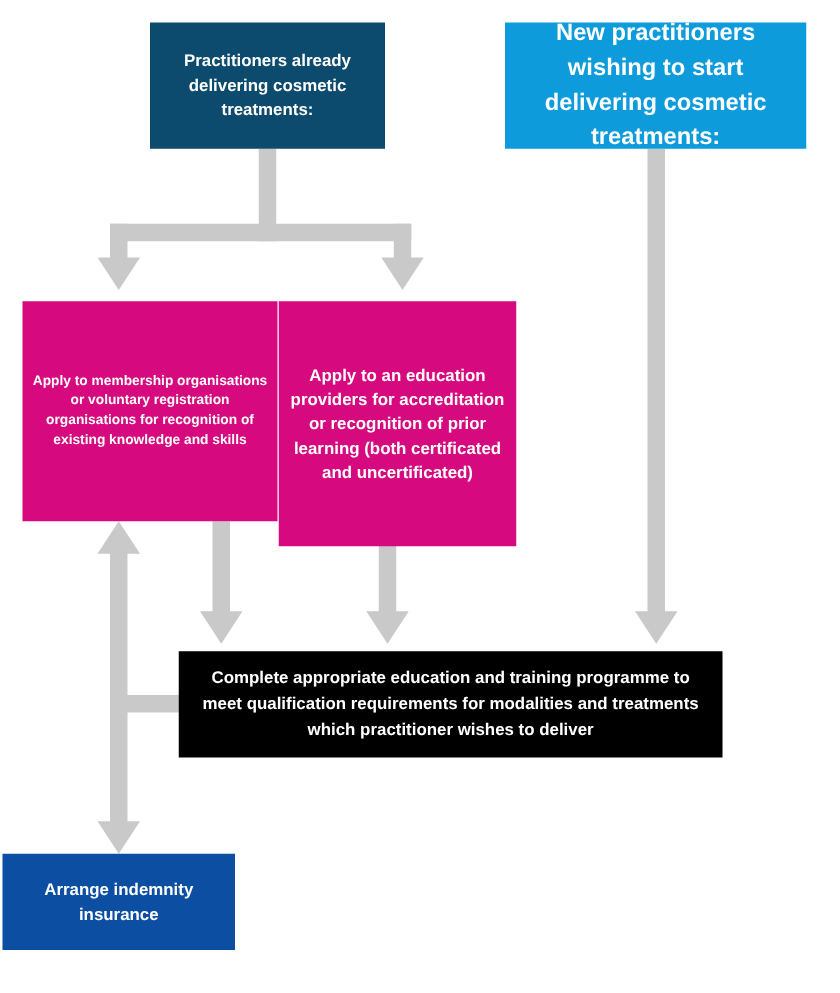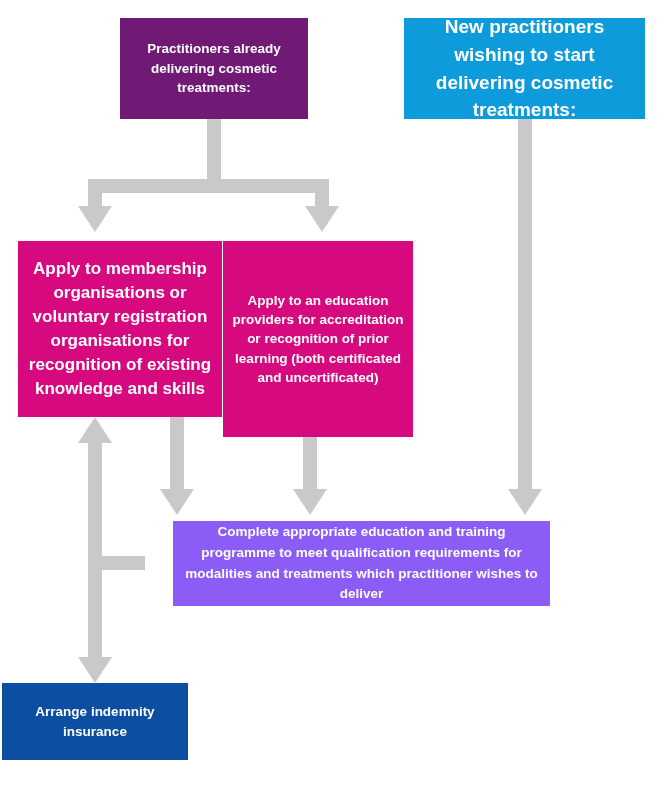--- a/index.html
+++ b/index.html
@@ -37,53 +37,52 @@
     z-index: 5;
   }
   .node .node-text {
     display: block;
     width: 100%;
     white-space: pre-line;
   }
   
   #node-existing-practitioners {
     left: 120px; top: 18px; width: 188px; height: 101px;
-    background: #701a75;
+    background: #0c4a6e;
     font-size: 13.5px;
     line-height: 1.45;
     padding: 0 10px;
   }
   #node-new-practitioners {
     left: 404px; top: 18px; width: 241px; height: 101px;
     background: #0E9BDC;
     font-size: 19px;
     line-height: 1.45;
     padding: 0 12px;
   }
   #node-membership-organisations {
     left: 18px; top: 241px; width: 204px; height: 176px;
     background: #D6097F;
-    font-size: 17px;
+    font-size: 11px;
     line-height: 1.42;
     padding: 0 6px;
   }
   #node-education-providers {
     left: 223px; top: 241px; width: 190px; height: 196px;
     background: #D6097F;
     font-size: 13.5px;
     line-height: 1.42;
     padding: 0 8px;
   }
   #node-education-programme {
-    left: 143px; top: 521px; width: 377px; height: 85px;
-    background: #8b5cf6;
+    left: 143px; top: 521px; width: 435px; height: 85px;
+    background: #000000;
     font-size: 13.5px;
     line-height: 1.55;
     padding: 0 10px;
-    margin-left: 30px;
   }
   #node-indemnity-insurance {
     left: 2px; top: 683px; width: 186px; height: 77px;
     background: #0B4EA2;
     font-size: 13.5px;
     line-height: 1.45;
     padding: 0 10px;
   }
 </style>
 </head>

